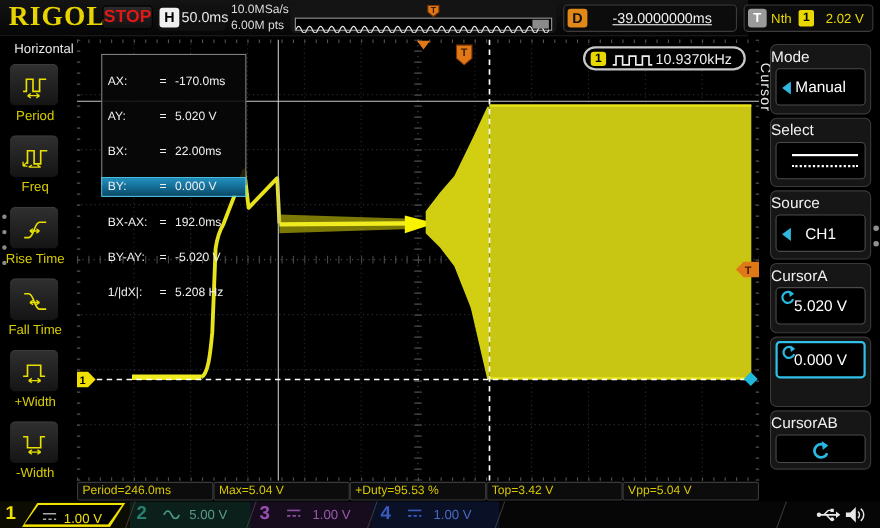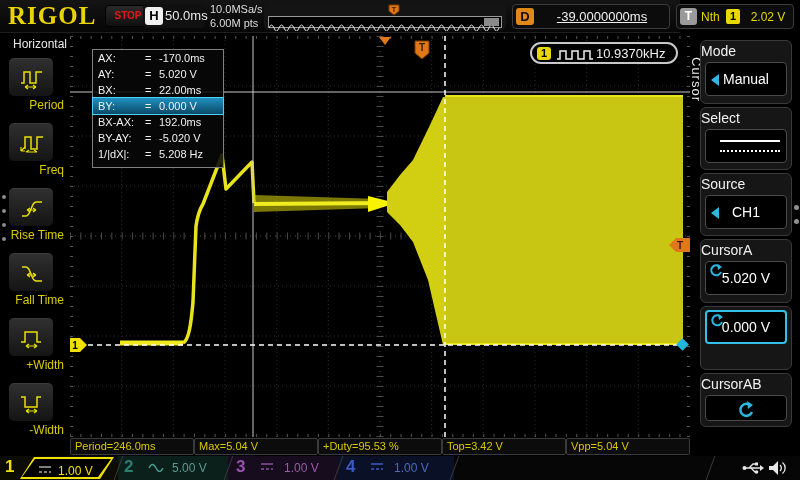--- a/index.html
+++ b/index.html
@@ -2,21 +2,21 @@
 <html><head>
 <meta charset="utf-8">
 <style>
   html,body{margin:0;padding:0;background:#000;}
   *{box-sizing:border-box;font-family:"Liberation Sans",sans-serif;}
   #scope{position:relative;width:800px;height:480px;background:#000;overflow:hidden;}
 
   
   #topbar{position:absolute;left:0;top:0;width:680px;height:33px;background:linear-gradient(#141414,#060606);border-bottom:1px solid #1e1e1e;}
   #logo{position:absolute;left:8px;top:2px;font-family:"Liberation Serif",serif;font-weight:bold;font-size:25px;color:#e8d400;letter-spacing:1px;}
-  #stop-btn{position:absolute;left:93px;top:5px;width:46px;height:22px;background:linear-gradient(#2a2a2a,#101010);border:1px solid #000;border-radius:4px;color:#e01818;font-weight:bold;font-size:10px;text-align:center;line-height:20px;margin-left:12px;}
+  #stop-btn{position:absolute;left:93px;top:5px;width:46px;height:22px;background:linear-gradient(#2a2a2a,#101010);border:1px solid #000;border-radius:4px;color:#e01818;font-weight:bold;font-size:16px;text-align:center;line-height:20px;}
   #h-group{position:absolute;left:143px;top:4px;width:62px;height:24px;background:#101010;border-radius:4px;}
   #h-badge{position:absolute;left:2px;top:3px;width:18px;height:18px;background:#f0f0f0;border-radius:3px;color:#000;font-weight:bold;font-size:13px;text-align:center;line-height:18px;}
   #h-val{position:absolute;left:22px;top:4px;color:#e8e8e8;font-size:13px;width:40px;text-align:center;}
   #rate-group{position:absolute;left:210px;top:2px;color:#dcdcdc;font-size:11px;line-height:14px;}
   #preview{position:absolute;left:264px;top:3px;width:242px;height:27px;background:#141414;border-radius:5px;}
   #preview-band{position:absolute;left:4px;top:13px;width:234px;height:12px;background:#000;border:1px solid #999;}
   #preview-window{position:absolute;right:2px;top:1px;width:15px;height:8px;background:#8a8a8a;}
   #preview-marker{position:absolute;left:124px;top:1px;}
   #d-group{position:absolute;left:512px;top:4px;width:158px;height:25px;background:#0c0c0c;border:1px solid #3c3c3c;border-radius:4px;}
   #d-badge{position:absolute;left:3px;top:3px;width:18px;height:17px;background:#e08818;border-radius:3px;color:#101010;font-weight:bold;font-size:13px;text-align:center;line-height:17px;}
@@ -25,31 +25,31 @@
   #t-badge{position:absolute;left:3px;top:3px;width:17px;height:17px;background:#9a9a9a;border-radius:3px;color:#fff;font-weight:bold;font-size:12px;text-align:center;line-height:17px;}
   #t-type{position:absolute;left:24px;top:5px;color:#e8d800;font-size:12px;}
   #t-ch{position:absolute;left:49px;top:4px;width:14px;height:15px;background:#e8d800;border-radius:2px;color:#000;font-weight:bold;font-size:11px;text-align:center;line-height:15px;}
   #t-level{position:absolute;left:68px;top:5px;color:#e8d800;font-size:12px;width:46px;text-align:center;}
 
   
   #left-menu{position:absolute;left:0;top:33px;width:64px;height:423px;background:#000;}
   #left-title{color:#e8e8e8;font-size:12px;padding:4px 0 0 13px;}
   .lbtn{position:absolute;left:8px;width:46px;height:40px;background:linear-gradient(#303030,#141414);border:1px solid #000;border-radius:6px;box-shadow:inset 0 1px 0 #3a3a3a;}
   .lbtn svg{position:absolute;left:10px;top:8px;}
-  .llabel{position:absolute;left:0;width:64px;text-align:right;color:#d8cc00;font-size:12px;}
+  .llabel{position:absolute;left:0;width:64px;text-align:center;color:#d8cc00;font-size:12px;}
   .scroll-dot{position:absolute;left:2px;width:4px;height:4px;border-radius:50%;background:#8a8a8a;}
 
   
   #display{position:absolute;left:70px;top:36px;width:620px;height:401px;background:#000;}
   #freq-badge{position:absolute;left:460px;top:6px;width:148px;height:22px;background:#000;border:2px solid #c8c8c8;border-radius:11px;}
   #freq-ch{position:absolute;left:5px;top:3px;width:14px;height:13px;background:#e8d800;border-radius:3px;color:#000;font-weight:bold;font-size:11px;text-align:center;line-height:13px;}
   #freq-badge svg{position:absolute;left:24px;top:4px;}
   #freq-val{position:absolute;left:64px;top:2px;color:#f0f0f0;font-size:13px;}
   #cursor-panel{position:absolute;left:22px;top:13px;width:132px;height:119px;background:rgba(8,8,8,0.88);border:1px solid #808080;}
-  .cp-row{position:relative;height:16px;padding-top:2px;font-size:11px;color:#f0f0f0;}
+  .cp-row{position:relative;height:16px;padding-top:2px;font-size:11px;color:#f0f0f0;margin-top:16px;}
   .cp-label{position:absolute;left:5px;}
   .cp-eq{position:absolute;left:52px;}
   .cp-val{position:absolute;left:66px;}
   .cp-row.hl{background:linear-gradient(#2090c0,#0a4a68);outline:1px solid #50d0f8;}
 
   
   #right-menu{position:absolute;left:690px;top:33px;width:110px;height:423px;background:#000;}
   #cursor-title{position:absolute;left:-2px;top:24px;width:16px;color:#e8e8e8;font-size:13px;writing-mode:vertical-rl;letter-spacing:1px;}
   .rbox{position:absolute;left:10px;width:92px;background:#161616;border:1px solid #3a3a3a;border-radius:6px;}
   .rbox-title{color:#f0f0f0;font-size:14px;padding-top:2px;}

